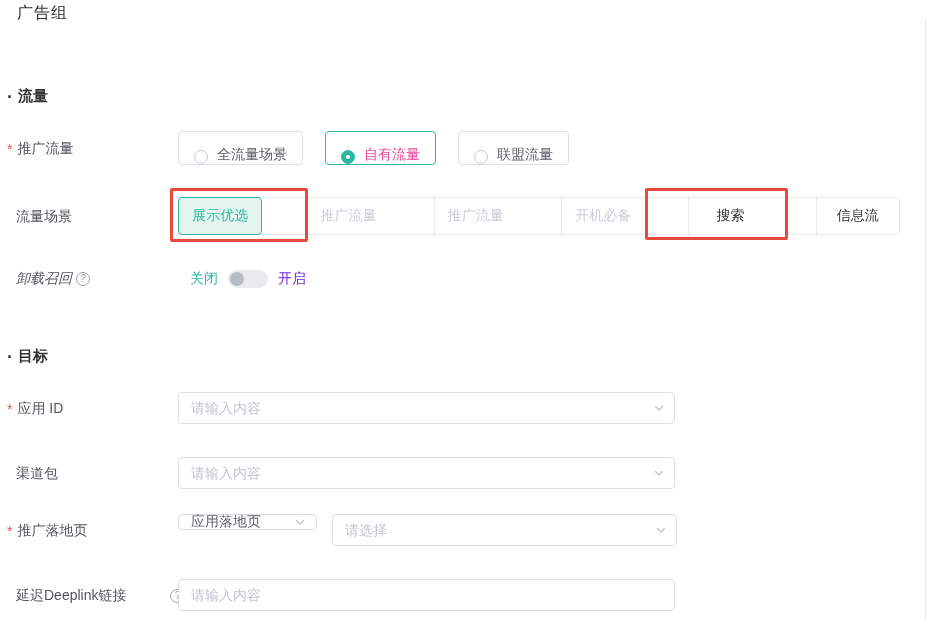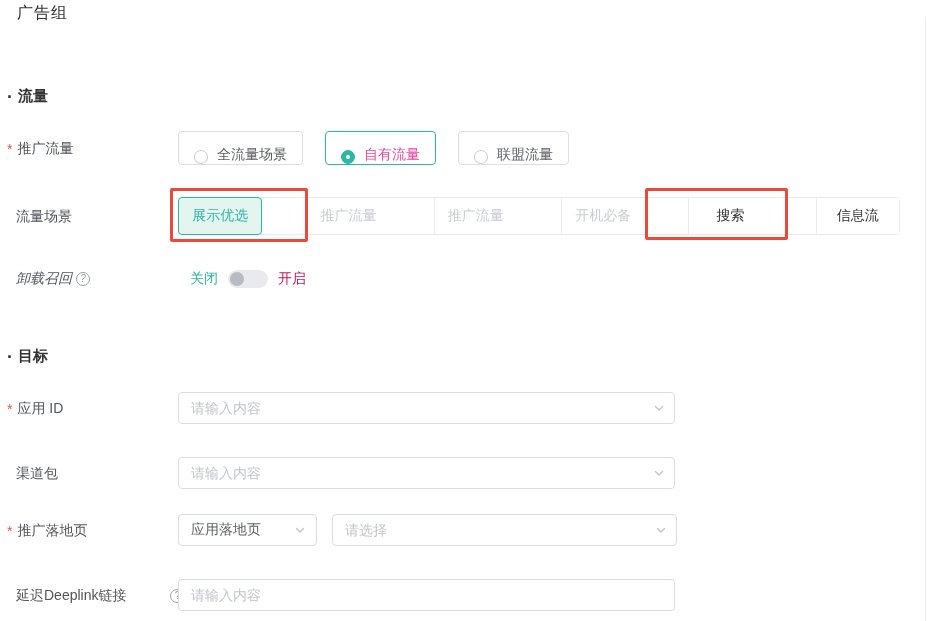--- a/index.html
+++ b/index.html
@@ -36,32 +36,32 @@
   .seg.selected { margin:-1px 0 -1px -1px; border:1px solid #2db7a3; border-radius:4px; background:#e4f5f0; color:#2db7a3; z-index:2; }
 
   
   .annotation { position:absolute; border:3px solid #ea4a3b; border-radius:2px; z-index:5; pointer-events:none; }
   .anno-1 { left:170px; top:188px; width:138px; height:54px; }
   .anno-2 { left:645px; top:188px; width:143px; height:52px; }
 
   
   .switch-wrap { position:absolute; left:178px; top:269px; display:flex; align-items:center; gap:10px; height:20px;margin-left:12px; }
   .switch-off { font-size:14px; color:#2db7a3; }
-  .switch-on  { font-size:14px; color:#be185d; }
+  .switch-on  { font-size:14px; color:#6d28d9; }
   .switch { width:40px; height:18px; border-radius:9px; background:#e8eaed; position:relative; cursor:pointer; }
   .switch .knob { position:absolute; left:2px; top:2px; width:14px; height:14px; border-radius:50%; background:#b7bcc4; }
 
   
   .field { position:absolute; height:32px; }
   .field input { width:100%; height:100%; border:1px solid #dadde2; border-radius:4px; padding:0 28px 0 12px;
                  font-size:14px; color:#333; outline:none; background:#fff; font-family:inherit; }
   .field.no-arrow input { padding-right:12px; }
   .field input::placeholder { color:#c1c6cd; }
   .chevron { position:absolute; right:10px; top:50%; transform:translateY(-50%); line-height:0; }
-  .select-box { position:absolute; height:32px; border:1px solid #dadde2; border-radius:4px; background:#fff;
+  .select-box { position:absolute; height:16px; border:1px solid #dadde2; border-radius:4px; background:#fff;
                 display:flex; align-items:center; padding:0 36px 0 12px; font-size:14px; color:#5a5f66; cursor:pointer; }
   .select-box .chevron { right:10px; }
 
   .help-icon { width:14px; height:14px; border:1px solid #9aa0a8; border-radius:50%; color:#9aa0a8;
                font-size:10px; line-height:12px; text-align:center; display:inline-block; flex:none; }
 
   .right-edge { position:absolute; right:1px; top:18px; bottom:0; width:1px; background:#ececec; }
 </style>
 </head>
 <body>

